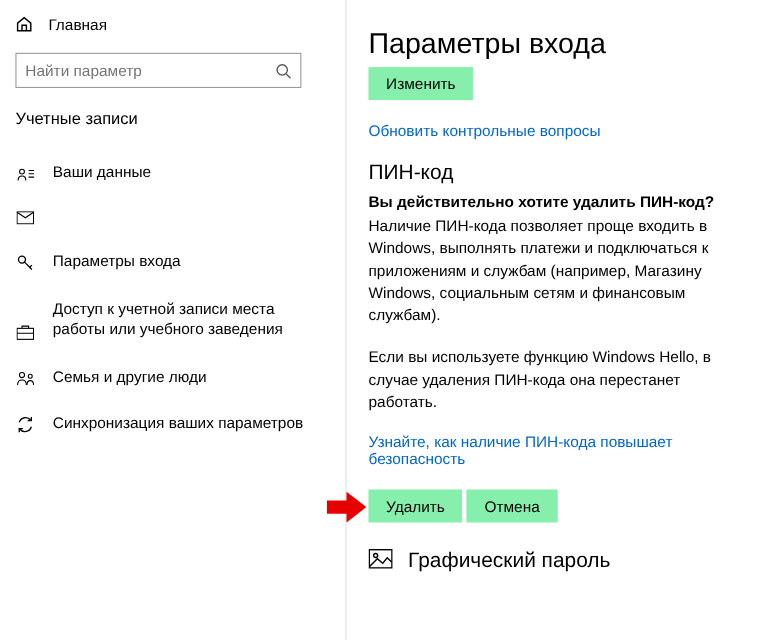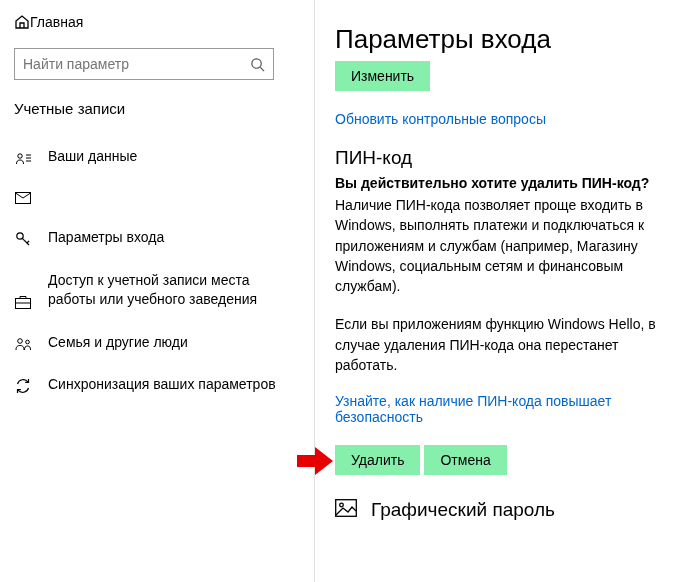--- a/index.html
+++ b/index.html
@@ -15,20 +15,21 @@
     }
     .sidebar {
       width: 315px;
       border-right: 1px solid #e0e0e0;
       padding: 10px 0 10px 0;
     }
     .home-row {
       display: flex;
       align-items: flex-start;
       padding: 4px 14px 12px 14px;
+      gap: 14px;
     }
     .home-row span { font-size: 14px; }
     .search-box {
       margin: 6px 14px 18px 14px;
       width: 260px;
       border: 1px solid #999;
       height: 32px;
       display: flex;
       align-items: center;
       padding: 0 8px;
@@ -221,21 +222,21 @@
 
 <div class="main">
   <h1>Параметры входа</h1>
   <button class="btn">Изменить</button>
 
   <a class="link">Обновить контрольные вопросы</a>
 
   <h2>ПИН-код</h2>
   <div class="bold-q">Вы действительно хотите удалить ПИН-код?</div>
   <p>Наличие ПИН-кода позволяет проще входить в Windows, выполнять платежи и подключаться к приложениям и службам (например, Магазину Windows, социальным сетям и финансовым службам).</p>
-  <p>Если вы приложениям функцию Windows Hello, в случае удаления ПИН-кода она перестанет работать.</p>
+  <p>Если вы используете функцию Windows Hello, в случае удаления ПИН-кода она перестанет работать.</p>
 
   <a class="link" style="margin-top:0">Узнайте, как наличие ПИН-кода повышает безопасность</a>
 
   <div class="buttons-row">
     <span class="arrow">
       <svg width="36" height="28" viewBox="0 0 36 28">
         <polygon points="0,8 18,8 18,0 36,14 18,28 18,20 0,20" fill="#e60000"></polygon>
       </svg>
     </span>
     <button class="btn">Удалить</button>

